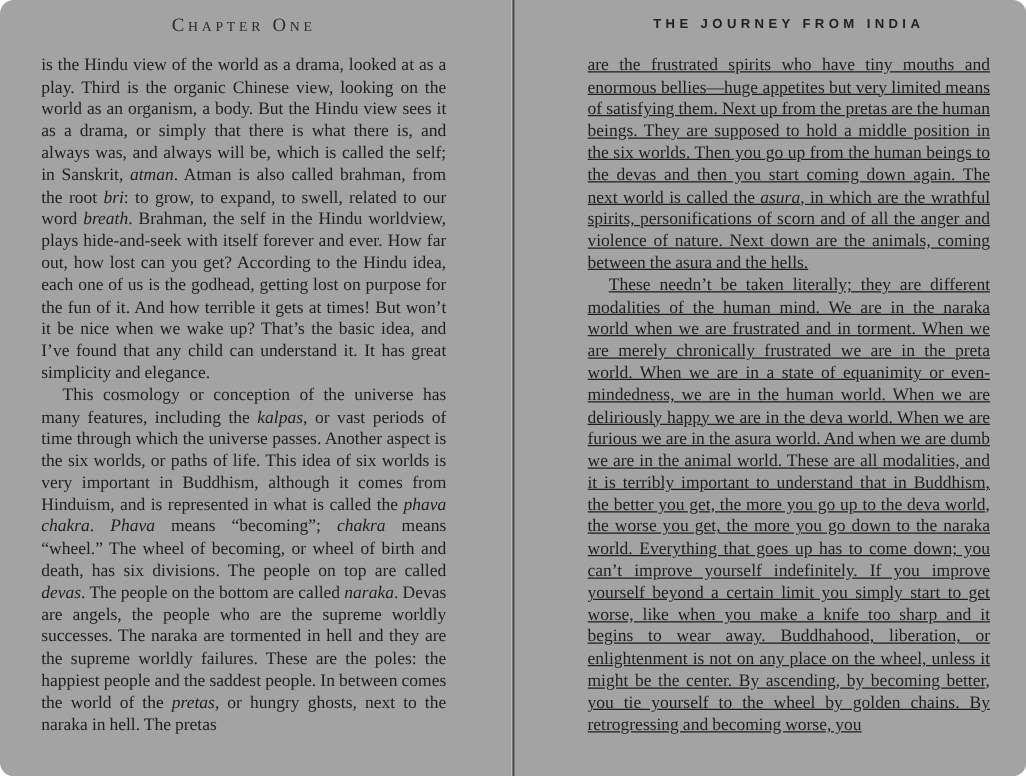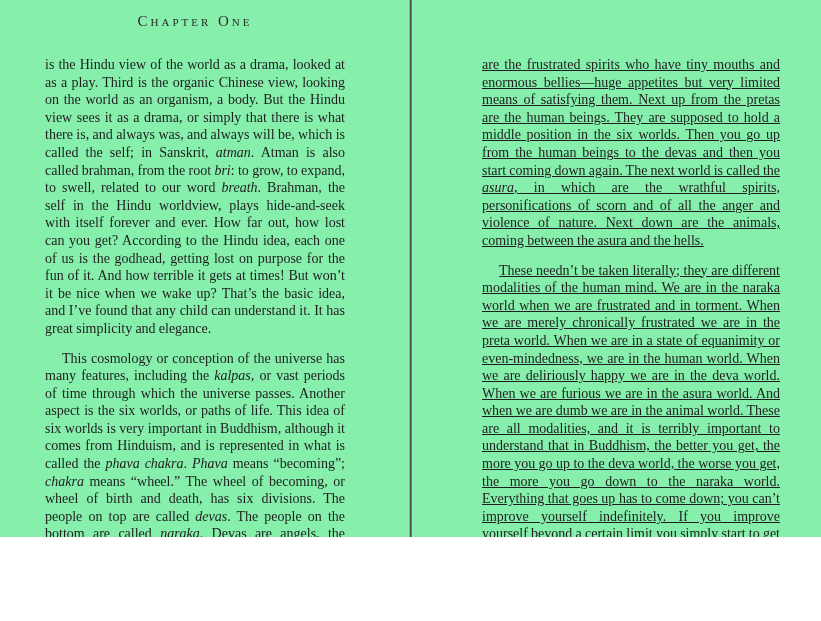--- a/index.html
+++ b/index.html
@@ -3,25 +3,26 @@
 <meta charset="utf-8">
 <style>
   html, body {
     margin: 0;
     padding: 0;
     background: #ffffff;
   }
   .spread {
     position: relative;
     width: 821px;
-    height: 537px;
-    background: #86efac;
+    height: 621px;
+    background: #a3a3a3;
     font-family: "Liberation Serif", "DejaVu Serif", serif;
     color: #1e1e1e;
     overflow: hidden;
+    border-radius: 11px;
   }
   .page {
     position: absolute;
     top: 0;
     height: 621px;
   }
   .page-left  { left: 0;    width: 409px; }
   .page-right { left: 412px; width: 409px; }
 
   .divider {
@@ -64,21 +65,21 @@
     overflow: hidden;
     text-align: justify;
     font-size: 14px;
     line-height: 17.6px;
     word-spacing: -0.3px;
   }
   .page-left  .text-block { left: 33px; width: 324px; }
   .page-right .text-block { left: 58px; width: 322px; text-decoration: underline; }
 
   .text-block p {
-    margin: 12px;
+    margin: 0;
     padding: 0;
   }
   .text-block p.indent {
     text-indent: 17px;
   }
   .text-block em {
     font-style: italic;
   }
 
   .page-number {
@@ -102,20 +103,21 @@
     <div class="text-block">
         <p><span>is the Hindu view of the world as a drama, looked at as a play. Third is the organic Chinese view, looking on the world as an organism, a body. But the Hindu view sees it as a drama, or simply that there is what there is, and always was, and always will be, which is called the self; in Sanskrit, </span><em>atman</em><span>. Atman is also called brahman, from the root </span><em>bri</em><span>: to grow, to expand, to swell, related to our word </span><em>breath</em><span>. Brahman, the self in the Hindu worldview, plays hide-and-seek with itself forever and ever. How far out, how lost can you get? According to the Hindu idea, each one of us is the godhead, getting lost on purpose for the fun of it. And how terrible it gets at times! But won’t it be nice when we wake up? That’s the basic idea, and I’ve found that any child can understand it. It has great simplicity and elegance.</span></p>
         <p class="indent"><span>This cosmology or conception of the universe has many features, including the </span><em>kalpas</em><span>, or vast periods of time through which the universe passes. Another aspect is the six worlds, or paths of life. This idea of six worlds is very important in Buddhism, although it comes from Hinduism, and is represented in what is called the </span><em>phava chakra</em><span>. </span><em>Phava</em><span> means “becoming”; </span><em>chakra</em><span> means “wheel.” The wheel of becoming, or wheel of birth and death, has six divisions. The people on top are called </span><em>devas</em><span>. The people on the bottom are called </span><em>naraka</em><span>. Devas are angels, the people who are the supreme worldly successes. The naraka are tormented in hell and they are the supreme worldly failures. These are the poles: the happiest people and the saddest people. In between comes the world of the </span><em>pretas</em><span>, or hungry ghosts, next to the naraka in hell. The pretas</span></p>
       </div>
     <div class="page-number">18</div>
   </div>
 
   <div class="divider"></div>
 
   <div class="page page-right">
+    <div class="running-head sans-head">THE JOURNEY FROM INDIA</div>
     <div class="text-block">
         <p><span>are the frustrated spirits who have tiny mouths and enormous bellies—huge appetites but very limited means of satisfying them. Next up from the pretas are the human beings. They are supposed to hold a middle position in the six worlds. Then you go up from the human beings to the devas and then you start coming down again. The next world is called the </span><em>asura</em><span>, in which are the wrathful spirits, personifications of scorn and of all the anger and violence of nature. Next down are the animals, coming between the asura and the hells.</span></p>
         <p class="indent"><span>These needn’t be taken literally; they are different modalities of the human mind. We are in the naraka world when we are frustrated and in torment. When we are merely chronically frustrated we are in the preta world. When we are in a state of equanimity or even-mindedness, we are in the human world. When we are deliriously happy we are in the deva world. When we are furious we are in the asura world. And when we are dumb we are in the animal world. These are all modalities, and it is terribly important to understand that in Buddhism, the better you get, the more you go up to the deva world, the worse you get, the more you go down to the naraka world. Everything that goes up has to come down; you can’t improve yourself indefinitely. If you improve yourself beyond a certain limit you simply start to get worse, like when you make a knife too sharp and it begins to wear away. Buddhahood, liberation, or enlightenment is not on any place on the wheel, unless it might be the center. By ascending, by becoming better, you tie yourself to the wheel by golden chains. By retrogressing and becoming worse, you</span></p>
       </div>
     <div class="page-number">18</div>
   </div>
 
 </div>
 
 </body></html>

